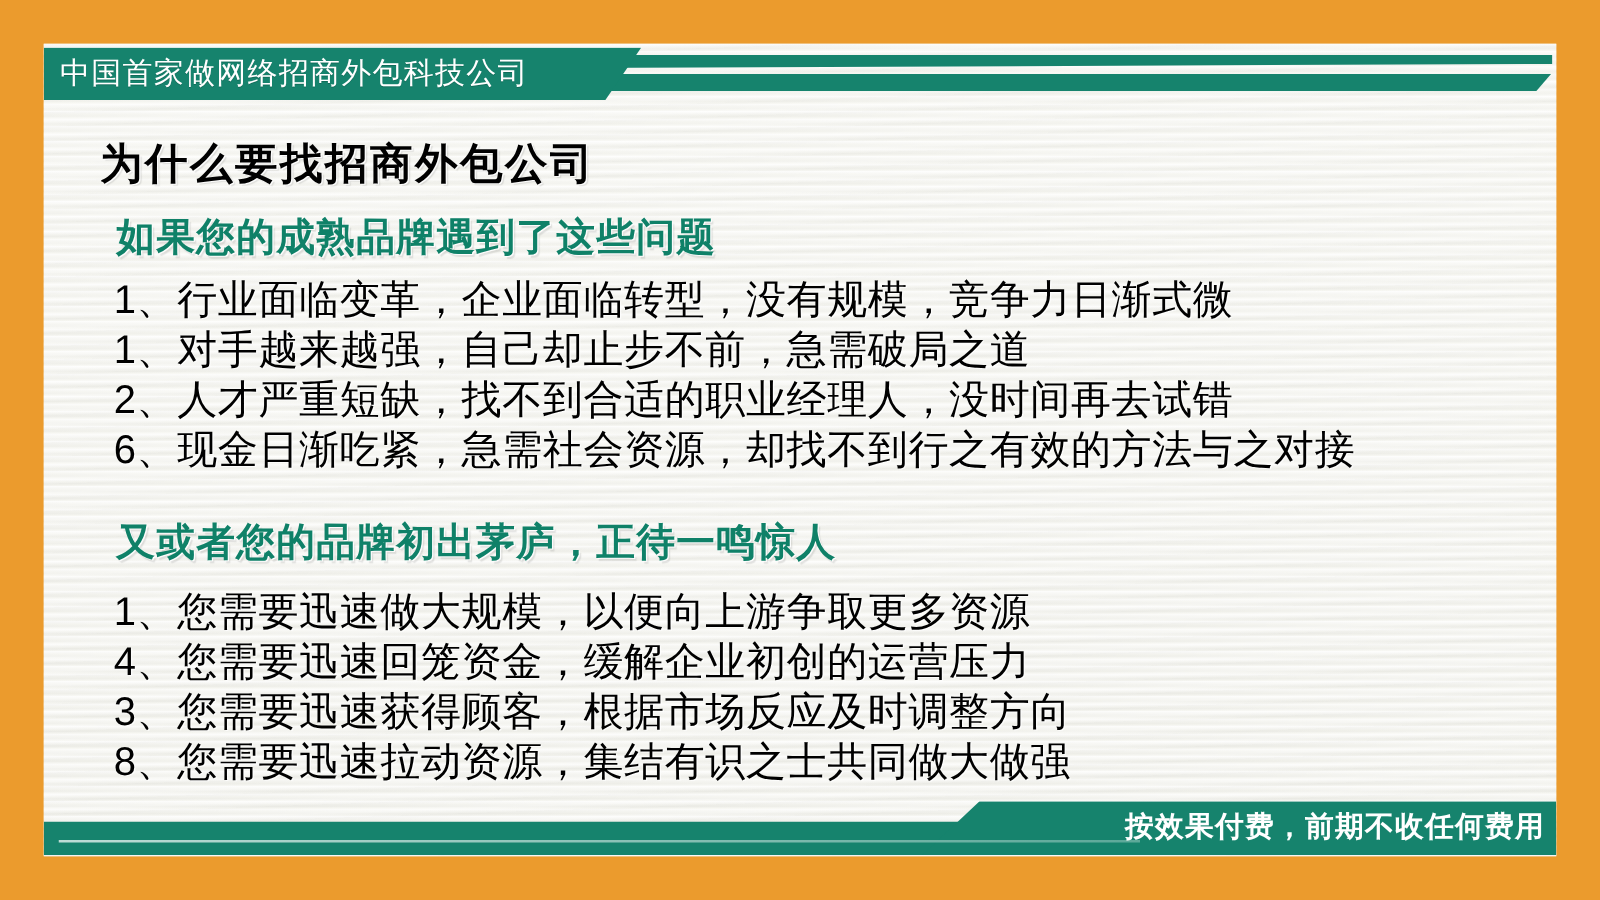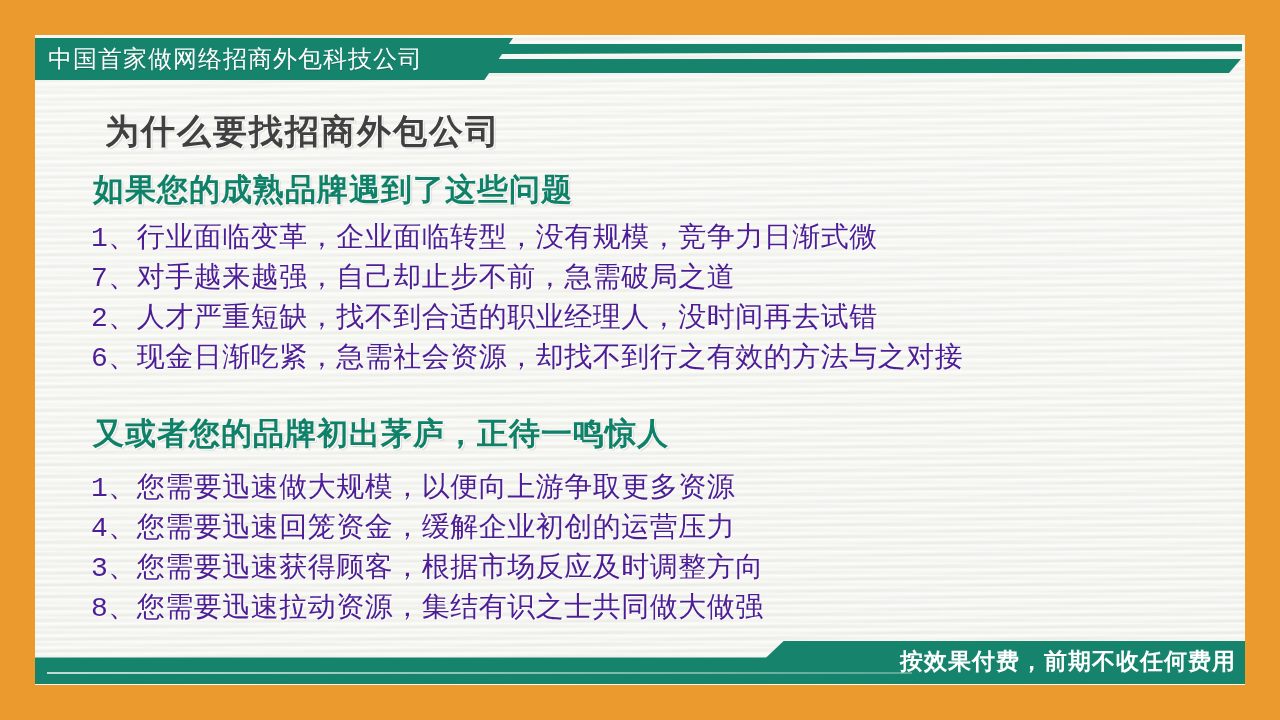--- a/index.html
+++ b/index.html
@@ -109,22 +109,22 @@
   
   .content {
     position: absolute;
     left: 35px;
     top: 95px;
     width: 1210px;
     z-index: 5;
   }
   .title {
     margin: 0;
-    padding: 14px 0 0 70px;
-    color: #404040;
+    padding: 14px 0 0 45px;
+    color: #000000;
     font-size: 34px;
     font-weight: bold;
     letter-spacing: 2px;
     line-height: 1.3;
     text-shadow: 1px 1px 0 rgba(255,255,255,0.9), 2px 2px 1px rgba(0,0,0,0.10);
   }
   .subhead {
     margin: 0;
     padding: 16px 0 0 58px;
     color: #0f8168;
@@ -136,23 +136,23 @@
   }
   .subhead.second {
     padding-top: 34px;
   }
   .bullets {
     list-style: none;
     margin: 0;
     padding: 8px 0 0 56px;
   }
   .bullets li {
-    font-family: Liberation Mono, monospace;
-    color: #4c1d95;
-    font-size: 28px;
+    font-family: Liberation Sans, sans-serif;
+    color: #000000;
+    font-size: 32px;
     line-height: 40px;
     letter-spacing: 0.5px;
     white-space: nowrap;
     text-shadow: 1px 1px 0 rgba(255,255,255,0.75);
   }
   .bullets.second {
     padding-top: 14px;
   }
 
   
@@ -218,21 +218,21 @@
     <div class="banner-text">中国首家做网络招商外包科技公司</div>
   </div>
 
   <div class="content">
 
     <h1 class="title">为什么要找招商外包公司</h1>
 
     <h2 class="subhead">如果您的成熟品牌遇到了这些问题</h2>
     <ul class="bullets">
       <li>1、行业面临变革，企业面临转型，没有规模，竞争力日渐式微</li>
-      <li>7、对手越来越强，自己却止步不前，急需破局之道</li>
+      <li>1、对手越来越强，自己却止步不前，急需破局之道</li>
       <li>2、人才严重短缺，找不到合适的职业经理人，没时间再去试错</li>
       <li>6、现金日渐吃紧，急需社会资源，却找不到行之有效的方法与之对接</li>
     </ul>
 
     <h2 class="subhead second">又或者您的品牌初出茅庐，正待一鸣惊人</h2>
     <ul class="bullets second">
       <li>1、您需要迅速做大规模，以便向上游争取更多资源</li>
       <li>4、您需要迅速回笼资金，缓解企业初创的运营压力</li>
       <li>3、您需要迅速获得顾客，根据市场反应及时调整方向</li>
       <li>8、您需要迅速拉动资源，集结有识之士共同做大做强</li>

